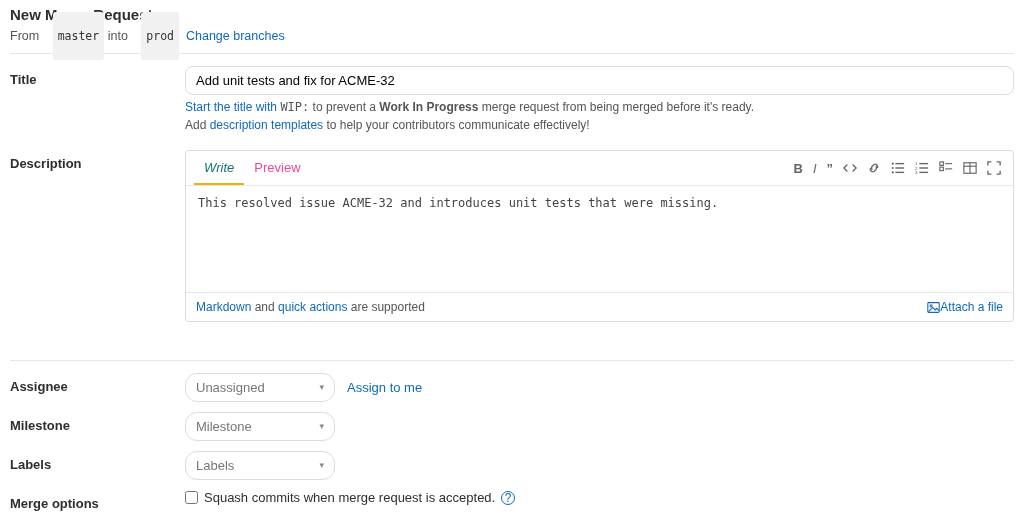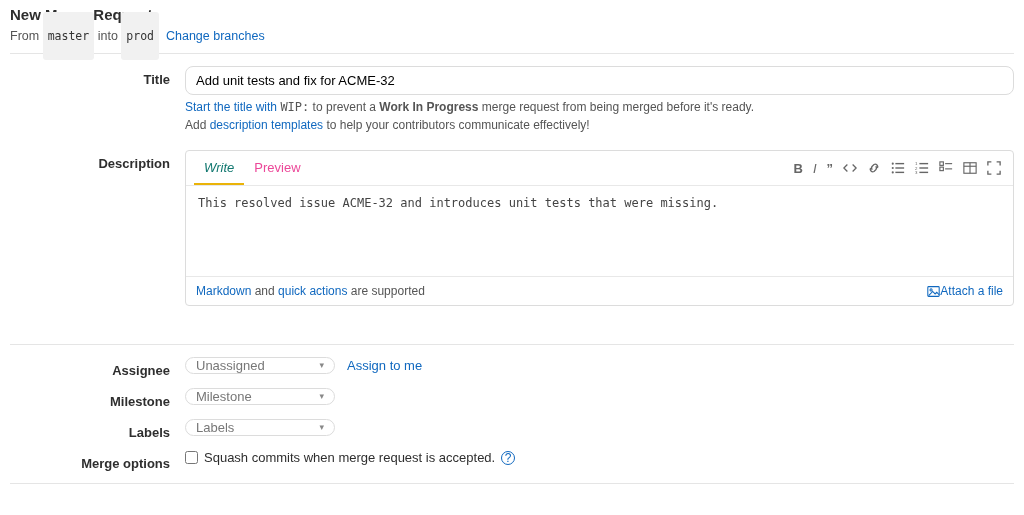--- a/index.html
+++ b/index.html
@@ -1,41 +1,41 @@
 <!DOCTYPE html>
 <html><head>
 <meta charset="utf-8">
 <style>
 * { box-sizing: border-box; margin: 0; padding: 0; }
 body { font-family: -apple-system, BlinkMacSystemFont, "Segoe UI", Helvetica, Arial, sans-serif; font-size: 13px; color: #2e2e2e; background: #fff; padding: 6px 10px; width: 1024px; }
 .header { margin-bottom: 8px; }
 .header h1 { font-size: 15px; font-weight: 600; margin-bottom: 6px; }
 .branch-info { font-size: 12.5px; color: #555; }
-.branch-info code { font-family: Menlo, Monaco, Consolas, monospace; background: #f1f1f1; border-radius: 3px; padding: 17px 5px; font-size: 11.5px; color: #333; }
+.branch-info code { font-family: Menlo, Monaco, Consolas, monospace; background: #f1f1f1; border-radius: 3px; padding: 17px 5px; font-size: 11.5px; color: #333; margin-left: 10px; }
 .link { color: #1068bf; text-decoration: none; cursor: pointer; }
 hr.sep { border: none; border-top: 1px solid #e5e5e5; margin: 10px 0 12px; }
 .form-row { display: flex; align-items: flex-start; margin-bottom: 10px; }
-.form-label { width: 175px; text-align: right; padding-right: 15px; padding-top: 6px; font-size: 13px; font-weight: 600; color: #2e2e2e; }
+.form-label { width: 175px; padding-right: 15px; padding-top: 6px; font-size: 13px; font-weight: 600; color: #2e2e2e; }
 .form-field { flex: 1; }
 .wide { max-width: 830px; }
 input[type=text].title-input { width: 100%; border: 1px solid #dcdcdc; border-radius: 8px; padding: 6px 10px; font-size: 13px; }
 .hint { font-size: 12px; color: #555; margin-top: 5px; }
 .hint + .hint { margin-top: 4px; }
 .editor-box { border: 1px solid #dcdcdc; border-radius: 4px; }
 .editor-tabs { display: flex; align-items: center; border-bottom: 1px solid #e8e8e8; padding: 0 8px; }
 .tab { padding: 9px 10px 8px; font-size: 13px; color: #ec4899; cursor: pointer; border-bottom: 2px solid transparent; }
 .tab.active { color: #0f766e; border-bottom: 2px solid #eab308; font-style: italic; }
 .toolbar { margin-left: auto; display: flex; gap: 10px; padding-right: 4px; }
 .toolbar span { color: #666; font-size: 13px; cursor: pointer; display: inline-flex; align-items: center; }
 .toolbar svg { width: 14px; height: 14px; }
 .editor-body { min-height: 90px; padding: 10px 12px; font-family: Menlo, Monaco, Consolas, monospace; font-size: 12px; color: #444; }
-.editor-footer { display: flex; align-items: center; border-top: 1px solid #e8e8e8; padding: 7px 10px; font-size: 12px; color: #555; }
+.editor-footer { display: flex; align-items: center; border-top: 1px solid #e8e8e8; padding: 7px 10px; font-size: 12px; color: #555; margin-top: 16px; }
 .attach { margin-left: auto; color: #1068bf; display: flex; align-items: center; cursor: pointer; }
 .attach svg { width: 13px; height: 13px; }
-.select { width: 150px; border: 1px solid #dcdcdc; border-radius: 12px; padding: 0 10px; font-size: 13px; color: #777; background: #fff; display: flex; align-items: center; justify-content: space-between; cursor: pointer; }
+.select { width: 150px; border: 1px solid #dcdcdc; border-radius: 12px; padding: 6px 10px; font-size: 13px; color: #777; background: #fff; display: flex; align-items: center; justify-content: space-between; cursor: pointer; }
 .select .caret { font-size: 9px; color: #888; line-height: 1; font-family: Arial, sans-serif; }
 .row-inline { display: flex; align-items: center; gap: 12px; }
 .checkbox-row { display: flex; align-items: center; gap: 6px; font-size: 13px; }
 input[type=checkbox] { width: 13px; height: 13px; }
 .help-icon { color: #1068bf; font-size: 12px; width: 14px; height: 14px; border: 1px solid #1068bf; border-radius: 50%; display: inline-flex; align-items: center; justify-content: center; cursor: pointer; }
 .footer-actions { display: flex; align-items: center; margin-top: 12px; padding: 10px 0; border-top: 1px solid #e5e5e5; }
 .spacer { height: 18px; }
 </style>
 </head>
 <body>

